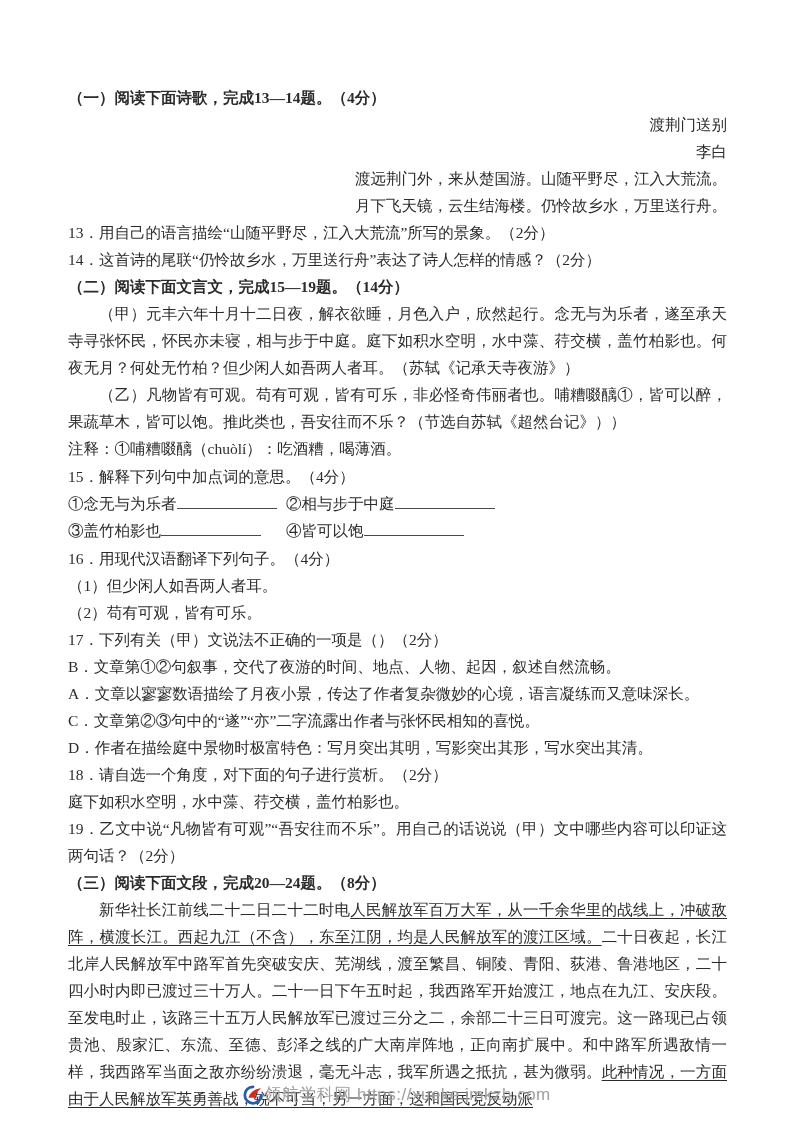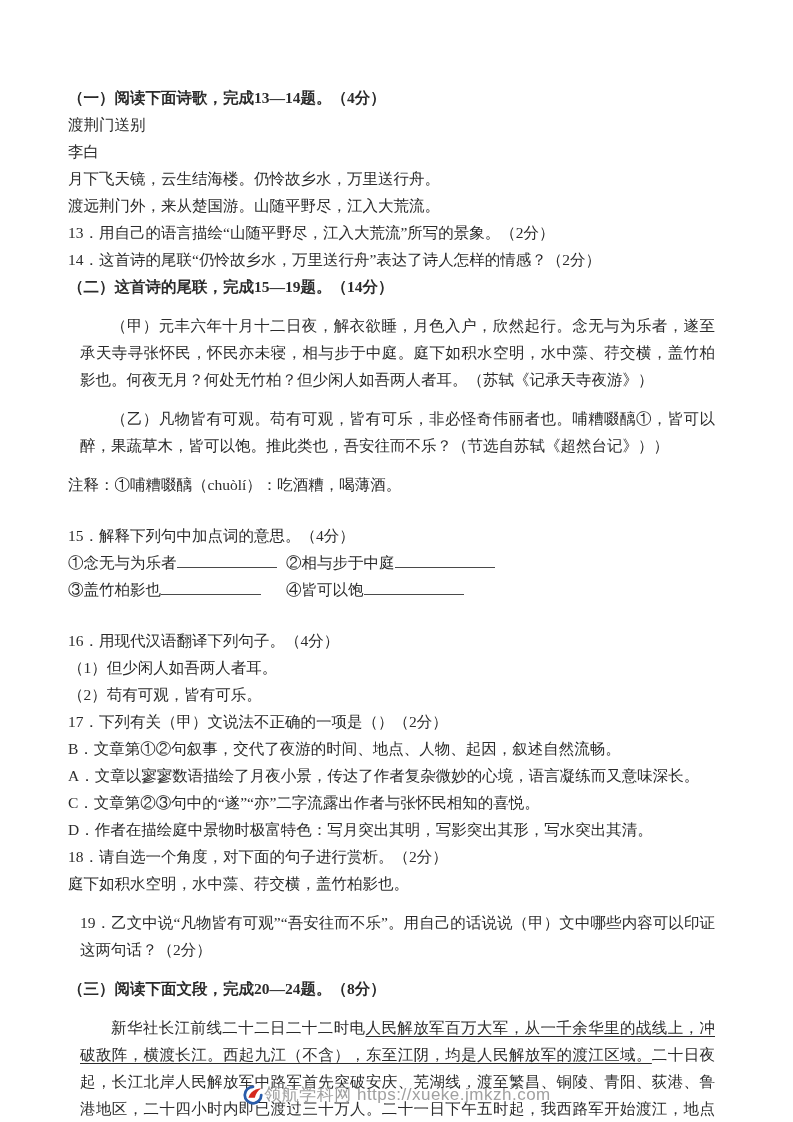--- a/index.html
+++ b/index.html
@@ -13,24 +13,24 @@
   }
   .page {
     position: absolute;
     top: 84px; left: 68px; right: 66px;
     font-size: 15.5px;
     line-height: 27px;
     text-align: justify;
   }
   .line { min-height: 27px; }
   .heading { font-weight: bold; }
-  .center { text-align: left; }
-  .para { margin: 12px; }
+  .center { text-align: right; }
+  .para { margin: 0; }
   .indent { text-indent: 2em; }
-  .gap-sm { margin-top: 24px; }
+  .gap-sm { margin-top: 1px; }
   .row { display: flex; }
   .cell1 { width: 218px; flex: 0 0 auto; }
   .cell2 { flex: 1 1 auto; }
   .blank {
     display: inline-block;
     width: 100px;
     height: 0.85em;
     border-bottom: 1px solid #4a4a4a;
   }
   .u { text-decoration: underline; text-underline-offset: 3px; }
@@ -52,26 +52,26 @@
   .logo { display: inline-flex; width: 22px; height: 22px; }
 </style>
 </head>
 <body>
 
 <div class="page">
 
   <div class="line heading">（一）阅读下面诗歌，完成13—14题。（4分）</div>
   <div class="line center">渡荆门送别</div>
   <div class="line center">李白</div>
+  <div class="line center">渡远荆门外，来从楚国游。山随平野尽，江入大荒流。</div>
   <div class="line center">月下飞天镜，云生结海楼。仍怜故乡水，万里送行舟。</div>
-  <div class="line center">渡远荆门外，来从楚国游。山随平野尽，江入大荒流。</div>
   <div class="line">13．用自己的语言描绘“山随平野尽，江入大荒流”所写的景象。（2分）</div>
   <div class="line">14．这首诗的尾联“仍怜故乡水，万里送行舟”表达了诗人怎样的情感？（2分）</div>
 
-  <div class="line heading">（二）这首诗的尾联，完成15—19题。（14分）</div>
+  <div class="line heading">（二）阅读下面文言文，完成15—19题。（14分）</div>
   <p class="para indent">（甲）元丰六年十月十二日夜，解衣欲睡，月色入户，欣然起行。念无与为乐者，遂至承天寺寻张怀民，怀民亦未寝，相与步于中庭。庭下如积水空明，水中藻、荇交横，盖竹柏影也。何夜无月？何处无竹柏？但少闲人如吾两人者耳。（苏轼《记承天寺夜游》）</p>
   <p class="para indent">（乙）凡物皆有可观。苟有可观，皆有可乐，非必怪奇伟丽者也。哺糟啜醨①，皆可以醉，果蔬草木，皆可以饱。推此类也，吾安往而不乐？（节选自苏轼《超然台记》））</p>
   <div class="line">注释：①哺糟啜醨（chuòlí）：吃酒糟，喝薄酒。</div>
 
   <div class="line gap-sm">15．解释下列句中加点词的意思。（4分）</div>
   <div class="line row">
     <span class="cell1"><span>①念无与为乐者</span><span class="blank"></span></span>
     <span class="cell2"><span>②相与步于中庭</span><span class="blank"></span></span>
   </div>
   <div class="line row">

